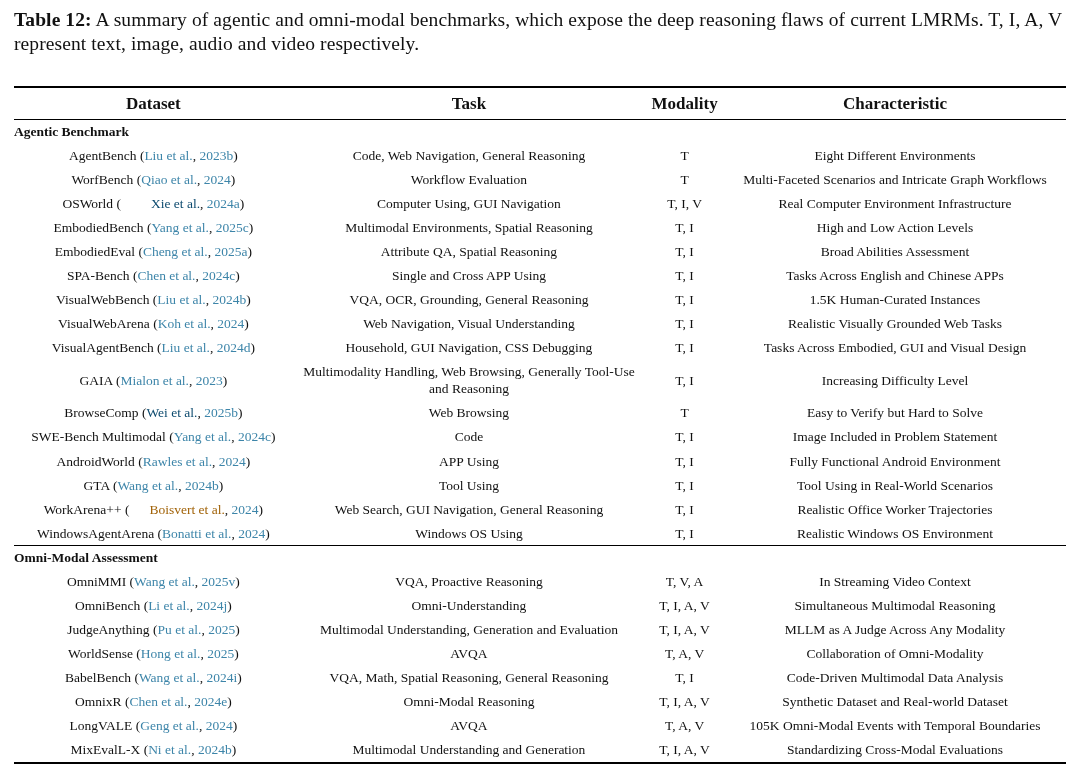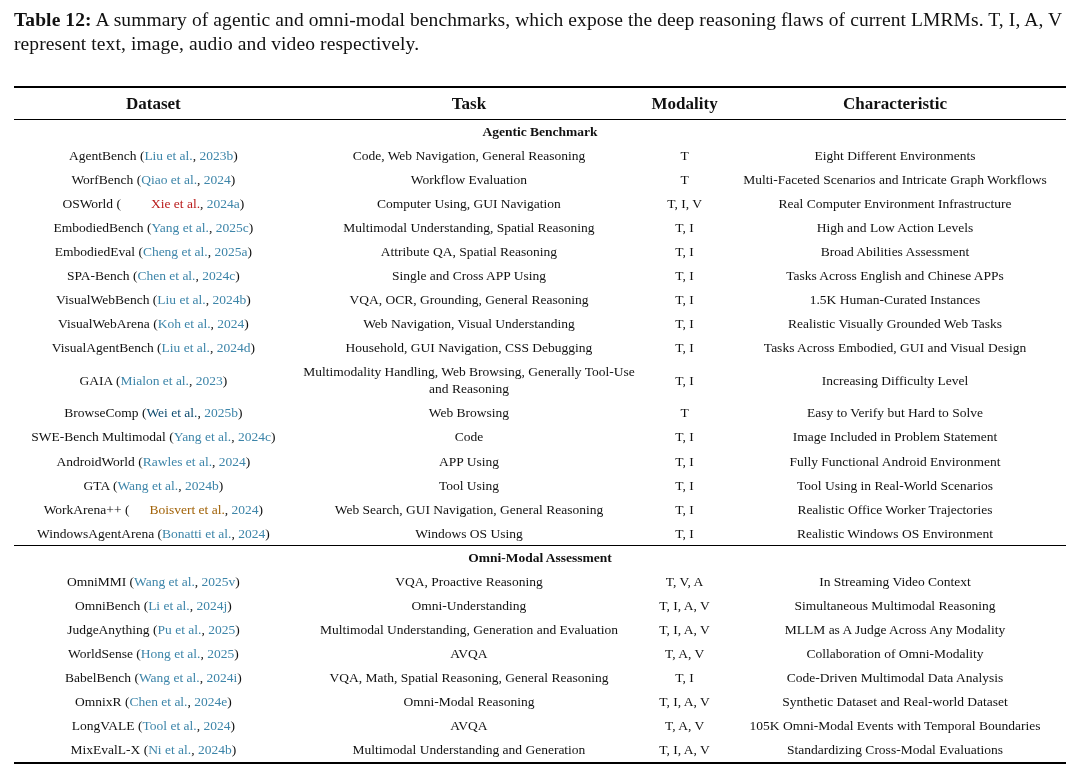--- a/index.html
+++ b/index.html
@@ -24,21 +24,21 @@
   .rule-thick { border-top: 2px solid #000; }
   .rule-thin  { border-top: 1px solid #000; }
   .rule-mid   { border-top: 1.4px solid #000; }
   .tr { display: flex; align-items: center; }
   .td { text-align: center; padding: 3.4px 2px; line-height: 1.28; box-sizing: border-box; }
   .col-dataset  { width: 26.5%; }
   .col-task     { width: 33.5%; }
   .col-modality { width: 7.5%;  }
   .col-char     { width: 32.5%; }
   .header-row .td { font-weight: bold; font-size: 17px; padding: 5px 2px; }
-  .section-row { text-align: center; font-weight: bold; padding: 4px 0 3px 0; }
+  .section-row { font-weight: bold; padding: 4px 0 3px 0; }
   a.cite { text-decoration: none; cursor: pointer; }
 </style>
 </head>
 <body>
 
 <div class="caption"><b>Table 12:</b> <span>A summary of agentic and omni-modal benchmarks, which expose the deep reasoning flaws of current LMRMs. T, I, A, V represent text, image, audio and video respectively.</span></div>
 
 <div class="paper-table">
   <div class="rule-thick"></div>
   <div class="tr header-row">
@@ -59,29 +59,29 @@
   </div>
 
   <div class="tr">
     <div class="td col-dataset"><span>WorfBench</span><span> (</span><a class="cite" style="color: rgb(61, 133, 169);">Qiao et al.</a><span>, </span><a class="cite" style="color: rgb(61, 133, 169);">2024</a><span>)</span></div>
     <div class="td col-task">Workflow Evaluation</div>
     <div class="td col-modality">T</div>
     <div class="td col-char">Multi-Faceted Scenarios and Intricate Graph Workflows</div>
   </div>
 
   <div class="tr">
-    <div class="td col-dataset"><span>OSWorld</span><span> (</span><a class="cite" style="color: #b91c1c; margin-left: 30px;">Xie et al.</a><span>, </span><a class="cite" style="color: rgb(61, 133, 169);">2024a</a><span>)</span></div>
+    <div class="td col-dataset"><span>OSWorld</span><span> (</span><a class="cite" style="color: #0c4a6e; margin-left: 30px;">Xie et al.</a><span>, </span><a class="cite" style="color: rgb(61, 133, 169);">2024a</a><span>)</span></div>
     <div class="td col-task">Computer Using, GUI Navigation</div>
     <div class="td col-modality">T, I, V</div>
     <div class="td col-char">Real Computer Environment Infrastructure</div>
   </div>
 
   <div class="tr">
     <div class="td col-dataset"><span>EmbodiedBench</span><span> (</span><a class="cite" style="color: rgb(61, 133, 169);">Yang et al.</a><span>, </span><a class="cite" style="color: rgb(61, 133, 169);">2025c</a><span>)</span></div>
-    <div class="td col-task">Multimodal Understanding, Spatial Reasoning</div>
+    <div class="td col-task">Multimodal Environments, Spatial Reasoning</div>
     <div class="td col-modality">T, I</div>
     <div class="td col-char">High and Low Action Levels</div>
   </div>
 
   <div class="tr">
     <div class="td col-dataset"><span>EmbodiedEval</span><span> (</span><a class="cite" style="color: rgb(61, 133, 169);">Cheng et al.</a><span>, </span><a class="cite" style="color: rgb(61, 133, 169);">2025a</a><span>)</span></div>
     <div class="td col-task">Attribute QA, Spatial Reasoning</div>
     <div class="td col-modality">T, I</div>
     <div class="td col-char">Broad Abilities Assessment</div>
   </div>
@@ -201,21 +201,21 @@
   </div>
 
   <div class="tr">
     <div class="td col-dataset"><span>OmnixR</span><span> (</span><a class="cite" style="color: rgb(61, 133, 169);">Chen et al.</a><span>, </span><a class="cite" style="color: rgb(61, 133, 169);">2024e</a><span>)</span></div>
     <div class="td col-task">Omni-Modal Reasoning</div>
     <div class="td col-modality">T, I, A, V</div>
     <div class="td col-char">Synthetic Dataset and Real-world Dataset</div>
   </div>
 
   <div class="tr">
-    <div class="td col-dataset"><span>LongVALE</span><span> (</span><a class="cite" style="color: rgb(61, 133, 169);">Tool et al.</a><span>, </span><a class="cite" style="color: rgb(61, 133, 169);">2024</a><span>)</span></div>
+    <div class="td col-dataset"><span>LongVALE</span><span> (</span><a class="cite" style="color: rgb(61, 133, 169);">Geng et al.</a><span>, </span><a class="cite" style="color: rgb(61, 133, 169);">2024</a><span>)</span></div>
     <div class="td col-task">AVQA</div>
     <div class="td col-modality">T, A, V</div>
     <div class="td col-char">105K Omni-Modal Events with Temporal Boundaries</div>
   </div>
 
   <div class="tr">
     <div class="td col-dataset"><span>MixEvalL-X</span><span> (</span><a class="cite" style="color: rgb(61, 133, 169);">Ni et al.</a><span>, </span><a class="cite" style="color: rgb(61, 133, 169);">2024b</a><span>)</span></div>
     <div class="td col-task">Multimodal Understanding and Generation</div>
     <div class="td col-modality">T, I, A, V</div>
     <div class="td col-char">Standardizing Cross-Modal Evaluations</div>

